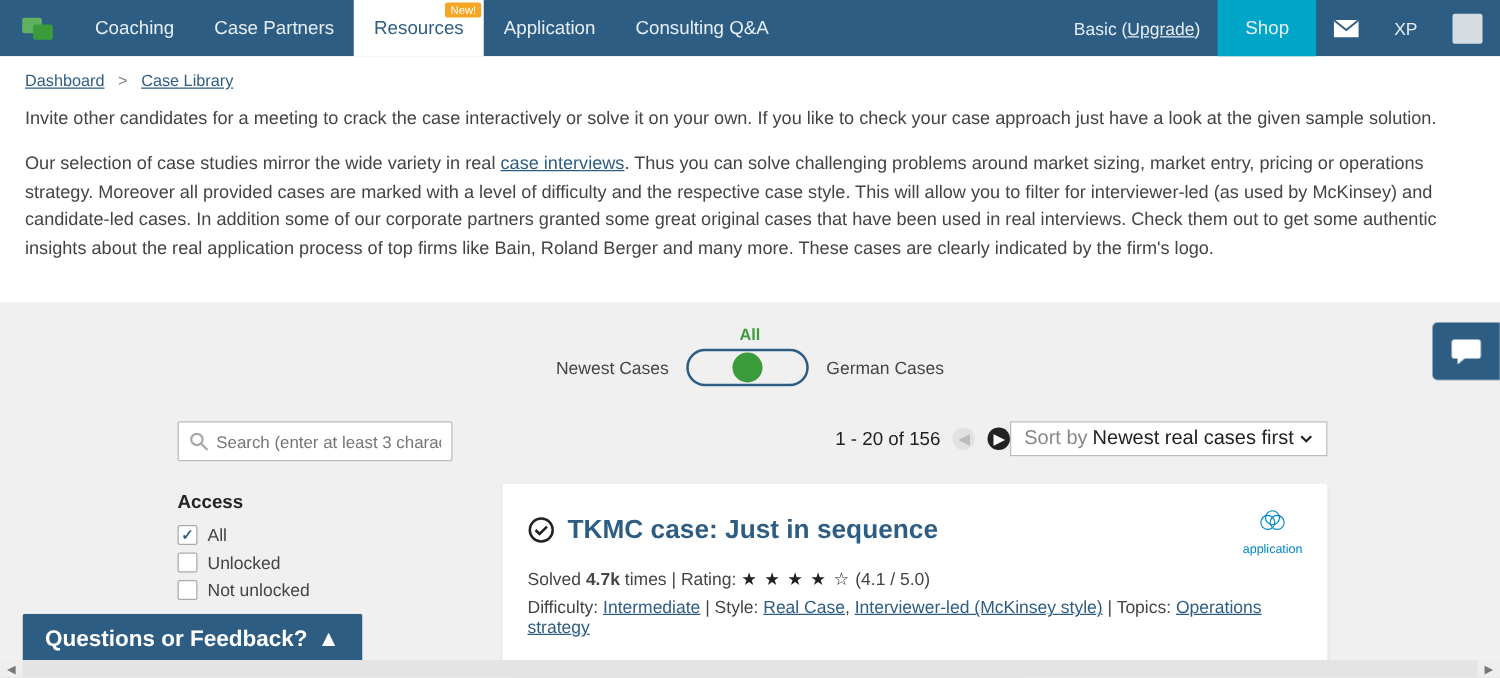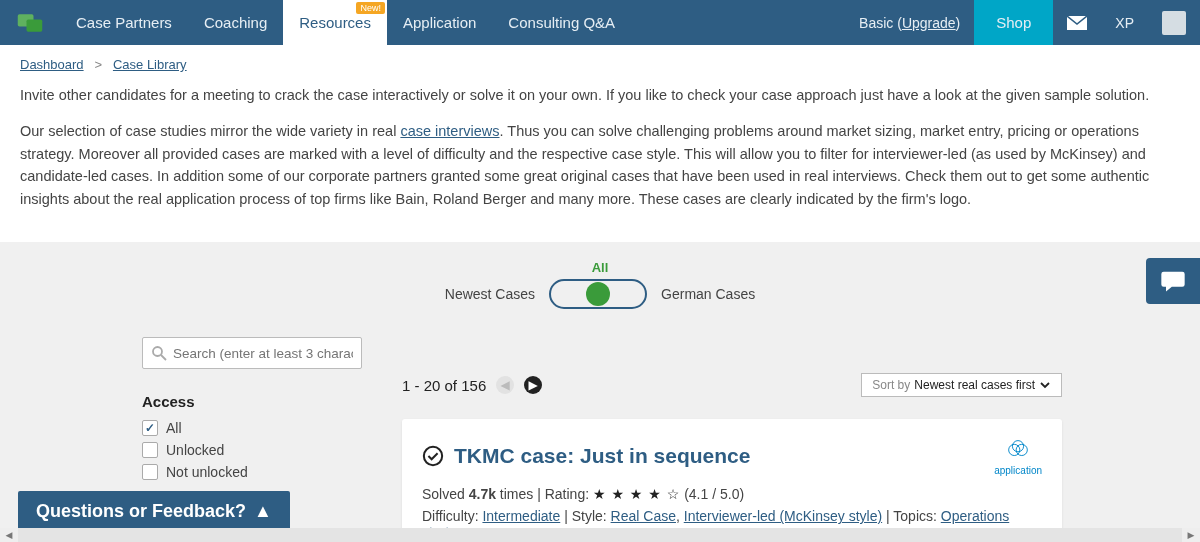--- a/index.html
+++ b/index.html
@@ -39,26 +39,26 @@
 
   .search-box { display: flex; align-items: center; border: 1px solid #bbb; background: #fff; height: 32px; padding: 0 8px; border-radius: 2px; margin-bottom: 24px; }
   .search-box input { border: none; outline: none; flex: 1; font-size: 13.5px; margin-left: 6px; background: transparent; }
   .search-box svg { width: 16px; height: 16px; fill: #aaa; }
 
   .facet-title { font-size: 15px; font-weight: 600; color: #222; margin-bottom: 10px; }
   .facet-item { display: flex; align-items: center; margin-bottom: 6px; font-size: 14px; color: #444; }
   .chk { width: 16px; height: 16px; border: 1px solid #aaa; background: #fff; margin-right: 8px; display: inline-flex; align-items: center; justify-content: center; border-radius: 2px; cursor: pointer; }
   .chk.checked::after { content: "✓"; font-size: 12px; color: #2e5d83; font-weight: bold; }
 
-  .list-header { display: flex; justify-content: space-between; align-items: center; margin-bottom: 22px; margin-top: 36px; }
+  .list-header { display: flex; justify-content: flex-end; align-items: center; margin-bottom: 22px; }
   .pager { display: flex; align-items: center; gap: 10px; font-size: 15px; color: #222; }
   .pager-arrow { width: 18px; height: 18px; border-radius: 50%; display: inline-flex; align-items: center; justify-content: center; font-size: 12px; cursor: pointer; }
   .pager-arrow.disabled { color: #bbb; background: #e2e2e2; }
   .pager-arrow.enabled { color: #fff; background: #222; }
-  .sort-box { border: 1px solid #bbb; background: #fff; padding: 4px 10px; font-size: 12px; display: flex; align-items: center; gap: 4px; cursor: pointer; }
+  .sort-box { border: 1px solid #bbb; background: #fff; padding: 4px 10px; font-size: 16px; display: flex; align-items: center; gap: 4px; cursor: pointer; }
   .sort-box .lbl { color: #888; }
   .sort-box .val { color: #222; font-weight: 500; }
   .sort-box svg { width: 12px; height: 12px; }
 
   .case-card { background: #fff; border-radius: 3px; padding: 16px 20px; box-shadow: 0 1px 3px rgba(0,0,0,0.08); }
   .case-head { display: flex; align-items: center; gap: 10px; margin-bottom: 10px; justify-content: space-between; }
   .case-head-left { display:flex; align-items:center; gap:10px; }
   .case-title { font-size: 21px; font-weight: 600; color: #2e5d83; cursor: pointer; }
   .case-check { width: 22px; height: 22px; }
   .case-logo { text-align:center; font-size:10px; color:#0086c9; }
@@ -81,22 +81,22 @@
 <body>
 
 <div class="topnav">
   <div class="logo">
     <svg viewBox="0 0 32 32">
         <rect x="2" y="6" width="18" height="14" rx="2" fill="#5fb15f"></rect>
         <rect x="12" y="12" width="18" height="14" rx="2" fill="#3a9b3a"></rect>
       </svg>
   </div>
   <div class="nav-items">
+    <div class="nav-item">Coaching</div>
     <div class="nav-item">Case Partners</div>
-    <div class="nav-item">Coaching</div>
     <div class="nav-item active">
       <span>Resources</span>
       <span class="badge-new">New!</span>
     </div>
     <div class="nav-item">Application</div>
     <div class="nav-item">Consulting Q&amp;A</div>
   </div>
   <div class="nav-right">
     <div class="nav-right-item">
       <span>Basic</span>

